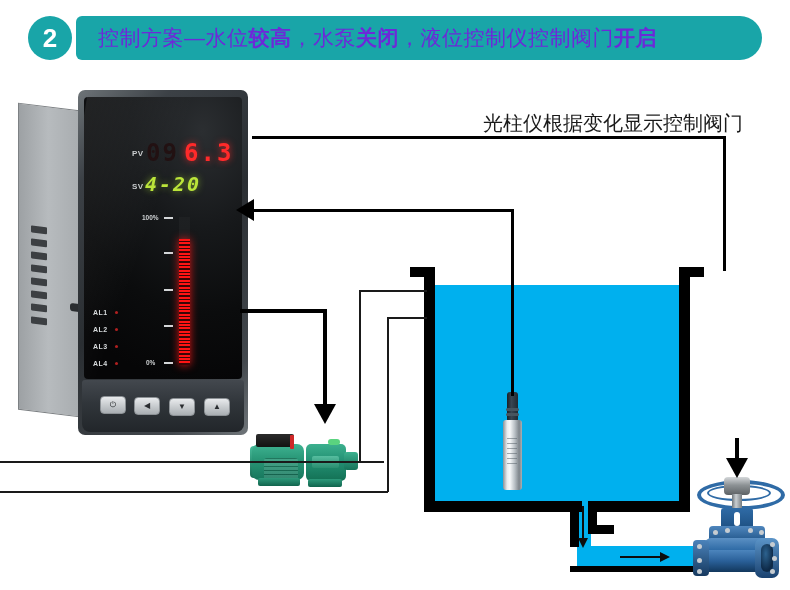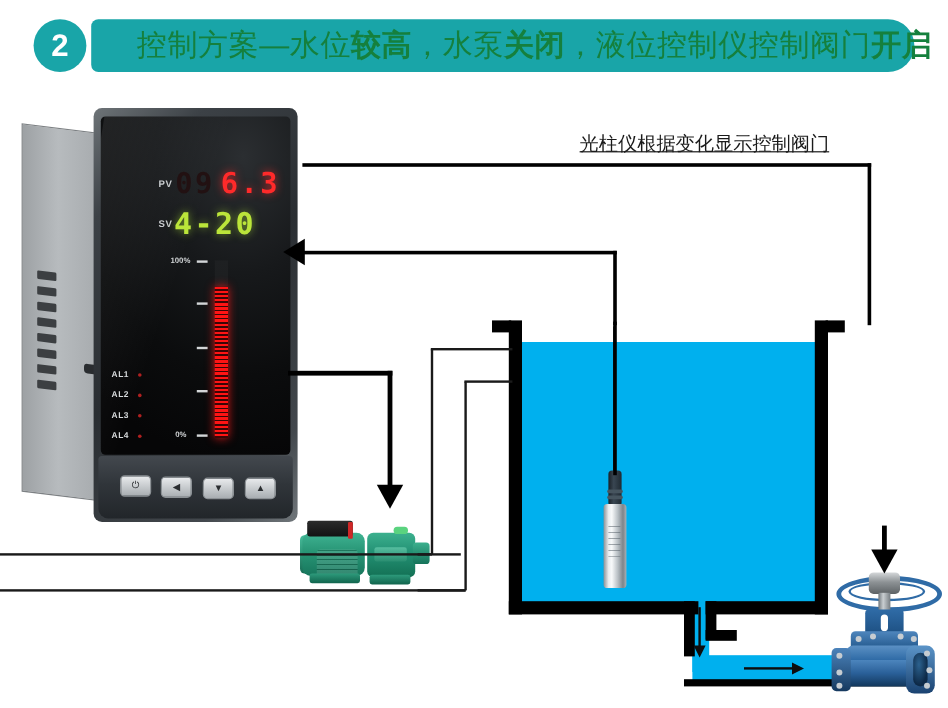--- a/index.html
+++ b/index.html
@@ -11,23 +11,22 @@
   #stage{position:absolute;left:0;top:0;width:790px;height:590px;}
 
   
   .hdr{position:absolute;left:28px;top:16px;width:734px;height:44px;}
   .hdr-bar{
     position:absolute;left:48px;top:0;width:686px;height:44px;
     background:#19a5a8;border-radius:6px 22px 22px 6px;
   }
   .hdr-title{
     position:absolute;left:70px;top:8px;height:28px;line-height:28px;
-    color:#15803d;font-size:25px;font-weight:400;letter-spacing:.5px;
+    color:#6d28d9;font-size:21px;font-weight:400;letter-spacing:.5px;
     white-space:nowrap;
-    margin-left:16px;
   }
   .hdr-title b{font-weight:700;}
   .hdr-circle{
     position:absolute;left:0;top:0;width:44px;height:44px;border-radius:50%;
     background:#19a5a8;color:#ffffff;font-size:26px;font-weight:700;
     text-align:center;line-height:44px;z-index:3;
     box-shadow:0 0 0 3px #ffffff;
   }
 
   
@@ -35,21 +34,21 @@
   .wire-h{height:3px;}
   .wire-v{width:3px;}
   .wire-thin{background:#1a1a1a;}
 
   
   .arrow{position:absolute;width:0;height:0;}
   .arrow-left{border-top:11px solid transparent;border-bottom:11px solid transparent;border-right:18px solid #000;}
   .arrow-down{border-left:11px solid transparent;border-right:11px solid transparent;border-top:20px solid #000;}
 
   
-  .anno{position:absolute;color:#1a1a1a;font-size:16px;white-space:nowrap;text-decoration:underline;}
+  .anno{position:absolute;color:#1a1a1a;font-size:20px;white-space:nowrap;}
 
   
   .instrument{position:absolute;left:18px;top:90px;width:230px;height:397px;}
   .inst-body{
     position:absolute;left:0;top:18px;width:84px;height:305px;
     background:linear-gradient(90deg,#9da1a4 0%,#b7bbbe 35%,#a7abae 75%,#8e9295 100%);
     transform:skewY(7deg);
     border:1px solid #7d8184;
   }
   .vent{
@@ -80,21 +79,21 @@
     border-radius:3px 3px 8px 8px;
   }
 
   .lbl-pv,.lbl-sv{position:absolute;color:#c9ccce;font-size:8px;font-weight:700;letter-spacing:.5px;}
   .seg{
     position:absolute;font-family:"DejaVu Sans Mono","Liberation Mono",monospace;
     font-weight:700;letter-spacing:2px;white-space:nowrap;
   }
   .seg-pv{color:#ff2a2a;font-size:24px;text-shadow:0 0 7px rgba(255,40,40,.75);}
   .seg-pv-dim{color:#221112;font-size:24px;letter-spacing:2px;}
-  .seg-sv{color:#bbe53a;font-size:25px;text-shadow:0 0 7px rgba(170,225,50,.6);}
+  .seg-sv{color:#bbe53a;font-size:20px;text-shadow:0 0 7px rgba(170,225,50,.6);font-style:italic;}
 
   .pct-lbl{position:absolute;color:#cfd2d4;font-size:6.5px;font-weight:700;}
   .tick{position:absolute;width:9px;height:2px;background:#d3d6d8;}
   .bar-track{
     position:absolute;left:95px;top:28px;width:11px;height:150px;
     background:linear-gradient(180deg,#1e2022,#131415);
   }
   .bar-fill{
     position:absolute;left:0;bottom:0;width:11px;
     background:

